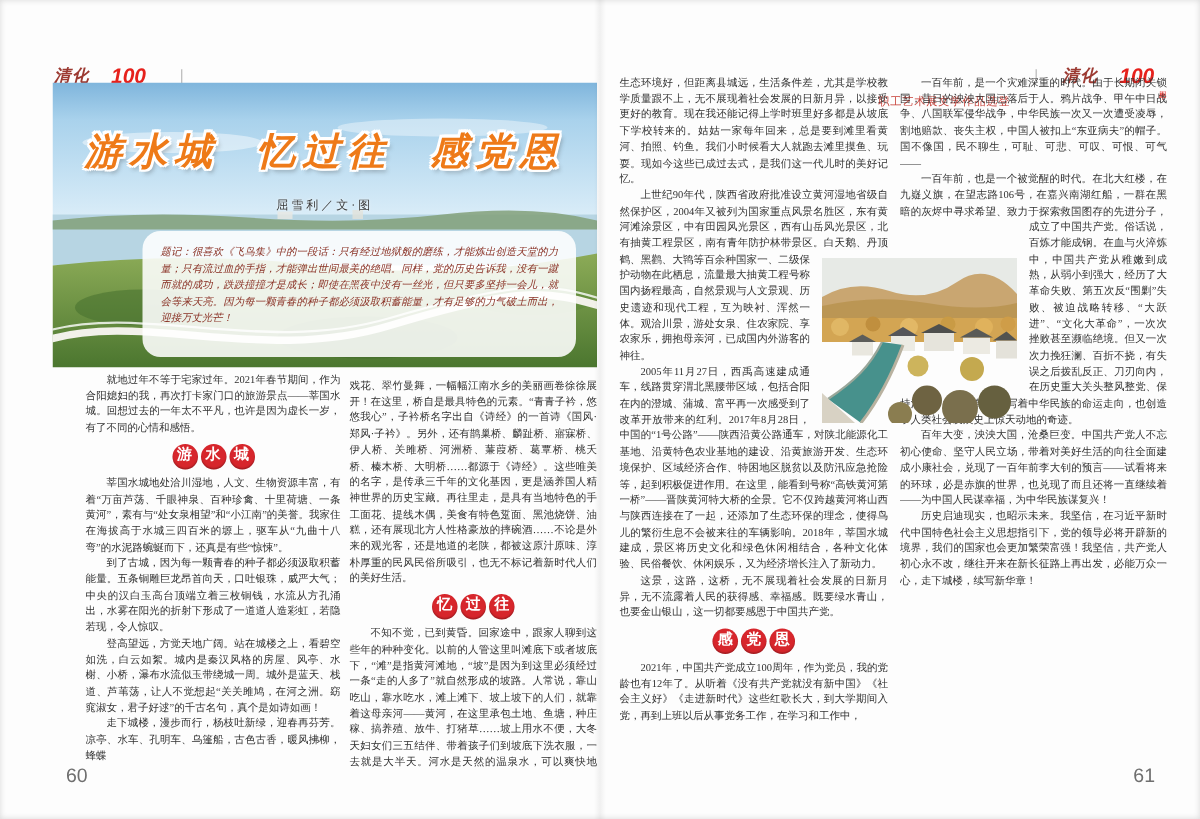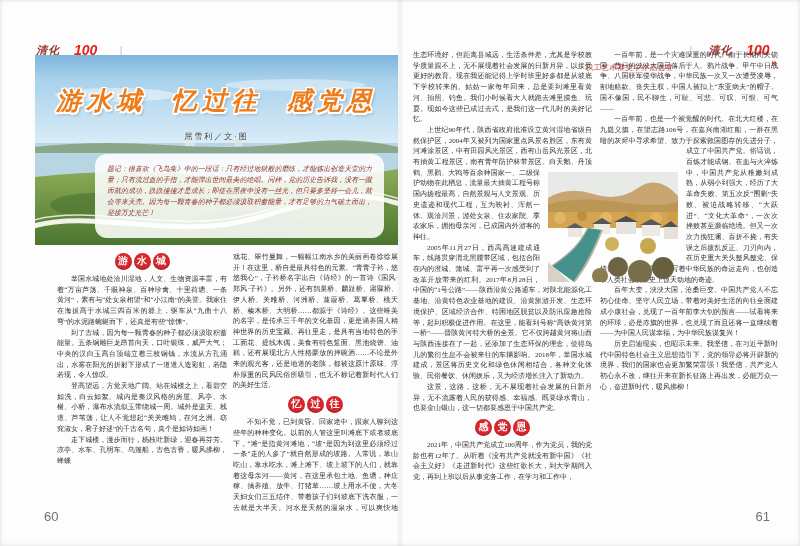--- a/index.html
+++ b/index.html
@@ -110,20 +110,21 @@
       <path d="M-5,166 C60,147 140,182 225,157 S330,133 368,145" fill="none" stroke="#ffffff" stroke-width="1.5" opacity="0.8"></path>
     </svg>
   </div>
 
   <div class="abs article-title">游水城 忆过往 感党恩</div>
   <div class="abs byline">屈雪利／文·图</div>
 
   <div class="abs epigraph">题记：很喜欢《飞鸟集》中的一段话：只有经过地狱般的磨练，才能炼出创造天堂的力量；只有流过血的手指，才能弹出世间最美的绝唱。同样，党的历史告诉我，没有一蹴而就的成功，跌跌撞撞才是成长；即使在黑夜中没有一丝光，但只要多坚持一会儿，就会等来天亮。因为每一颗青春的种子都必须汲取积蓄能量，才有足够的力气破土而出，迎接万丈光芒！</div>
 
   <div class="col" style="left:57px;top:248px;width:170px;height:266px;">
+    <p class="para">就地过年不等于宅家过年。2021年春节期间，作为合阳媳妇的我，再次打卡家门口的旅游景点——莘国水城。回想过去的一年太不平凡，也许是因为虚长一岁，有了不同的心情和感悟。</p>
     <div class="marker">
       <b>游</b>
         <b>水</b>
         <b>城</b>
     </div>
     <p class="para">莘国水城地处洽川湿地，人文、生物资源丰富，有着“万亩芦荡、千眼神泉、百种珍禽、十里荷塘、一条黄河”，素有与“处女泉相望”和“小江南”的美誉。我家住在海拔高于水城三四百米的塬上，驱车从“九曲十八弯”的水泥路蜿蜒而下，还真是有些“惊悚”。</p>
     <p class="para">到了古城，因为每一颗青春的种子都必须汲取积蓄能量。五条铜雕巨龙昂首向天，口吐银珠，威严大气；中央的汉白玉高台顶端立着三枚铜钱，水流从方孔涌出，水雾在阳光的折射下形成了一道道人造彩虹，若隐若现，令人惊叹。</p>
     <p class="para">登高望远，方觉天地广阔。站在城楼之上，看碧空如洗，白云如絮。城内是秦汉风格的房屋、风亭、水榭、小桥，瀑布水流似玉带绕城一周。城外是蓝天、栈道、芦苇荡，让人不觉想起“关关雎鸠，在河之洲。窈窕淑女，君子好逑”的千古名句，真个是如诗如画！</p>
     <p class="para">走下城楼，漫步而行，杨枝吐新绿，迎春再芬芳。凉亭、水车、孔明车、乌篷船，古色古香，暖风拂柳，蜂蝶</p>
   </div>
@@ -152,21 +153,21 @@
     </div>
     <p class="para">2021年，中国共产党成立100周年，作为党员，我的党龄也有12年了。从听着《没有共产党就没有新中国》《社会主义好》《走进新时代》这些红歌长大，到大学期间入党，再到上班以后从事党务工作，在学习和工作中，</p>
   </div>
 
   <div class="col" style="left:600px;top:50px;width:178px;height:462px;">
     <p class="para">一百年前，是一个灾难深重的时代。由于长期闭关锁国，昔日的泱泱大国已落后于人。鸦片战争、甲午中日战争、八国联军侵华战争，中华民族一次又一次遭受凌辱，割地赔款、丧失主权，中国人被扣上“东亚病夫”的帽子。国不像国，民不聊生，可耻、可悲、可叹、可恨、可气——</p>
     <p class="para">
       <span>一百年前，也是一个被觉醒的时代。在北大红楼，在九嶷义旗，在望志路106号，在嘉兴南湖红船，一群在黑暗的灰烬中寻求希望、致力于探索救国图存的先进分</span><span class="cutl"></span><span>子，成立了中国共产党。俗话说，百炼才能成钢。在血与火淬炼中，中国共产党从稚嫩到成熟，从弱小到强大，经历了大革命失败、第五次反“围剿”失败、被迫战略转移、“大跃进”、“文化大革命”，一次次挫败甚至濒临绝境。但又一次次力挽狂澜、百折不挠，有失误之后拨乱反正、刀刃向内，在历史重大关头整风整党、保持清醒，如椽大笔敢改写着中华民族的命运走向，也创造了人类社会发展史上惊天动地的奇迹。</span>
     </p>
     <p class="para">百年大变，泱泱大国，沧桑巨变。中国共产党人不忘初心使命、坚守人民立场，带着对美好生活的向往全面建成小康社会，兑现了一百年前李大钊的预言——试看将来的环球，必是赤旗的世界，也兑现了而且还将一直继续着——为中国人民谋幸福，为中华民族谋复兴！</p>
-    <p class="para">历史启迪现实，也昭示未来。我坚信，在习近平新时代中国特色社会主义思想指引下，党的领导必将开辟新的境界，我们的国家也会更加繁荣富强！我坚信，共产党人初心永不改，继往开来在新长征路上再出发，必能万众一心，奋进新时代，暖风拂柳！</p>
+    <p class="para">历史启迪现实，也昭示未来。我坚信，在习近平新时代中国特色社会主义思想指引下，党的领导必将开辟新的境界，我们的国家也会更加繁荣富强！我坚信，共产党人初心永不改，继往开来在新长征路上再出发，必能万众一心，走下城楼，续写新华章！</p>
   </div>
 
   <div class="abs photo-right">
     <svg width="130" height="110" viewBox="0 0 130 110" xmlns="http://www.w3.org/2000/svg" aria-hidden="true">
       <rect x="0" y="0" width="130" height="30" fill="#e7eae6"></rect>
       <path d="M0,26 Q20,14 45,22 T90,16 T130,24 L130,40 L0,40 Z" fill="#c9a671"></path>
       <path d="M0,32 Q35,24 70,30 T130,30 L130,46 L0,46 Z" fill="#b8934f" opacity="0.85"></path>
       <rect x="0" y="40" width="130" height="16" fill="#d3a553"></rect>
       <circle cx="12" cy="46" r="6" fill="#e0b765"></circle>
         <circle cx="34" cy="44" r="5" fill="#c08f3e"></circle>

